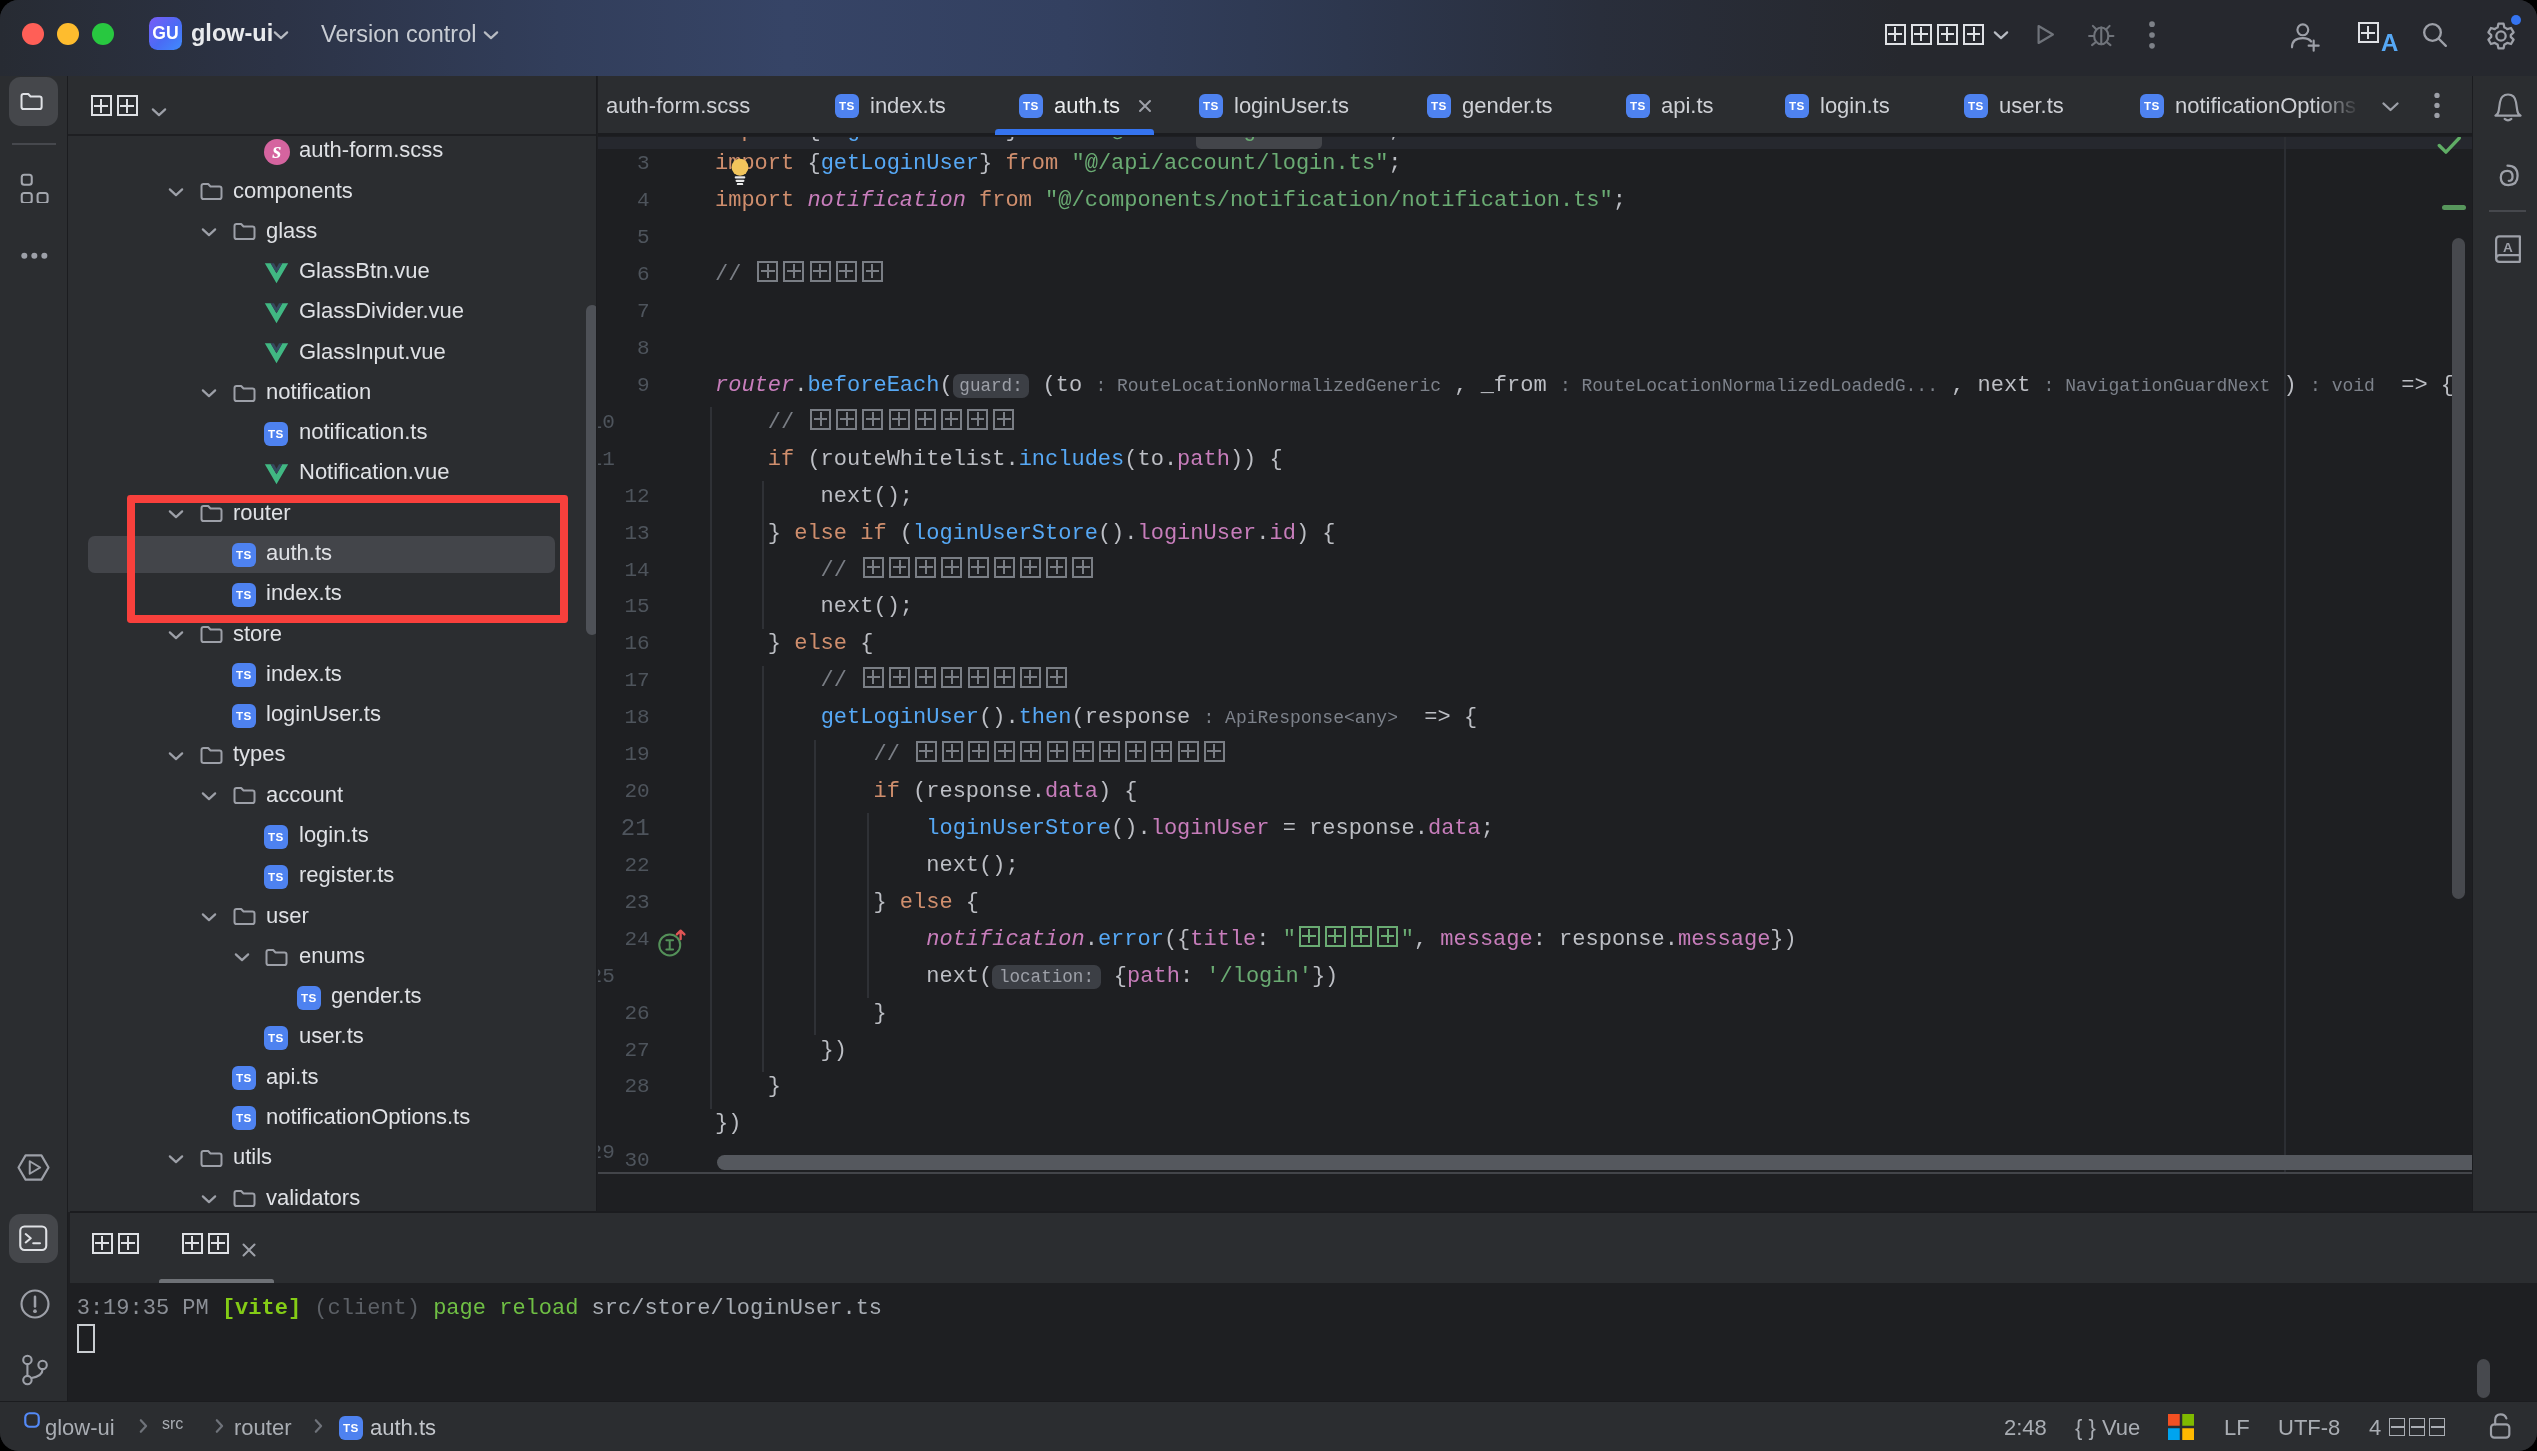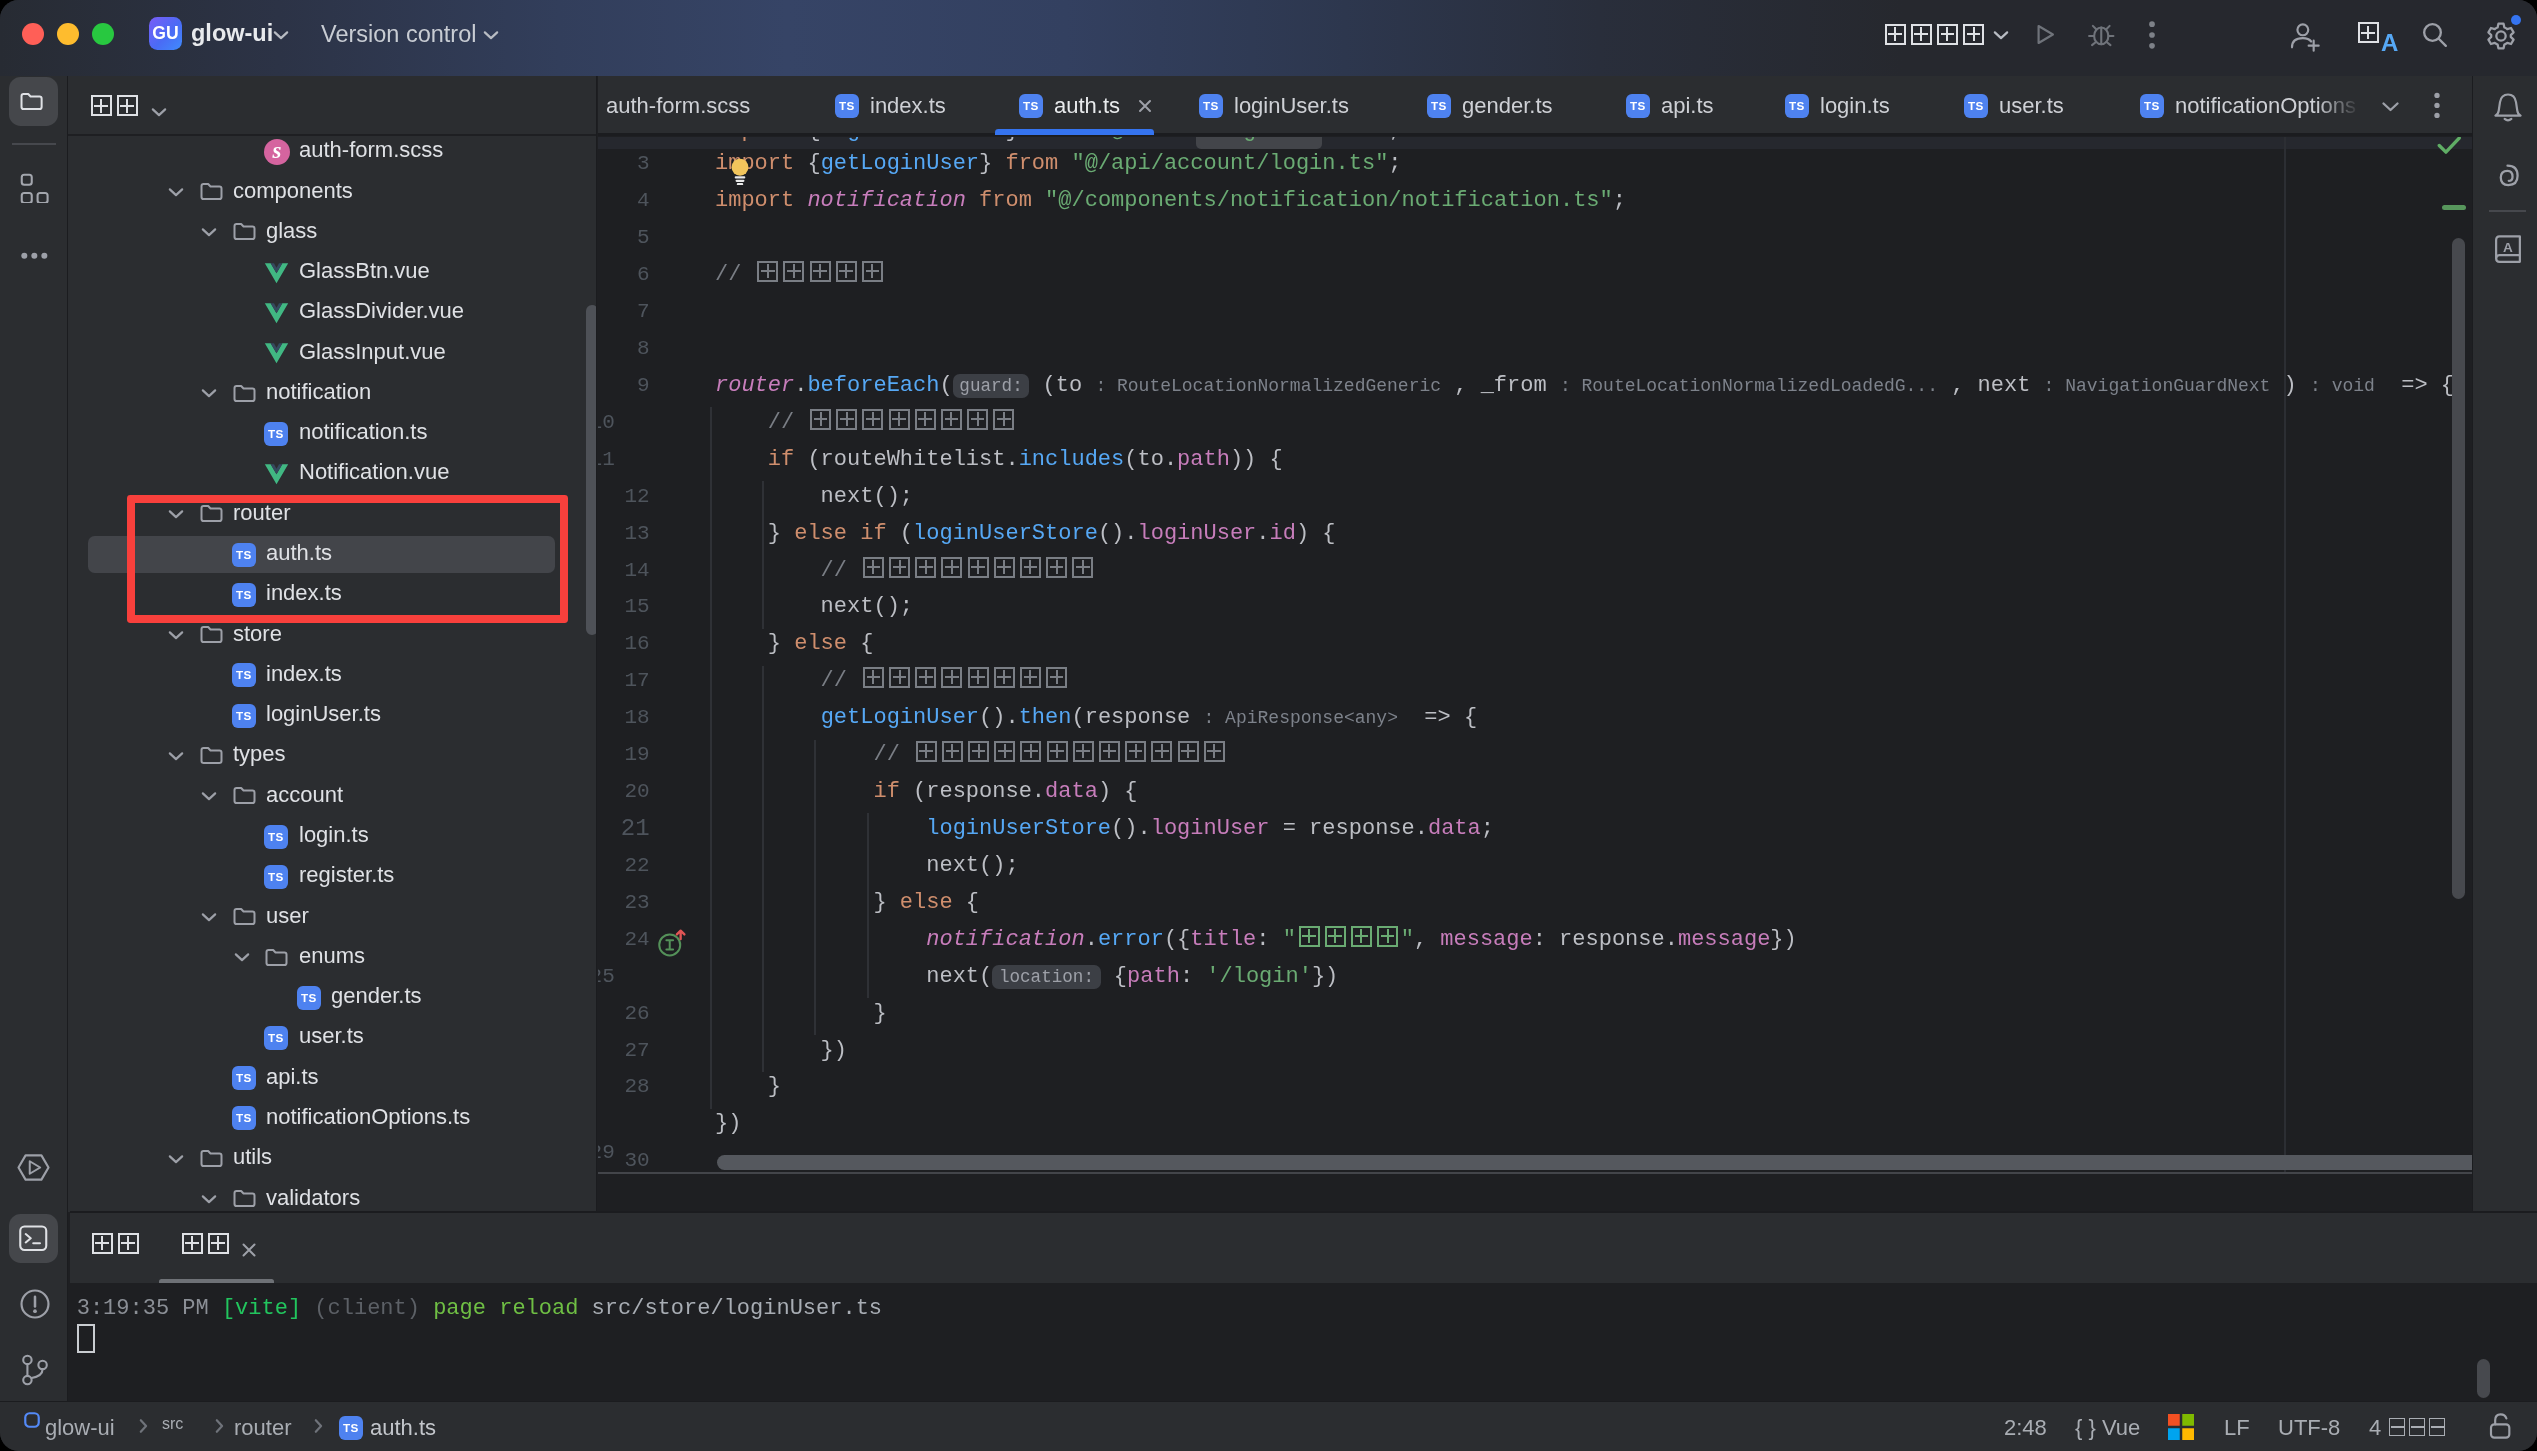--- a/index.html
+++ b/index.html
@@ -367,21 +367,21 @@
     </svg>
     <div class="ab" style="left:70px;top:1211px;width:2468px;height:1.7px;background:#1b1c1f"></div>
     <div class="ab" style="left:70px;top:1213px;width:2468px;height:70px;background:#2b2d30"></div>
     <div class="ab" style="left:89px;top:1231px;color:#dfe1e5;font-weight:bold;font-size:22.7px"><span class="cj"></span><span class="cj"></span></div>
     <div class="ab" style="left:179px;top:1231px;color:#dfe1e5;font-size:22.7px"><span class="cj"></span><span class="cj"></span></div>
     <svg class="ab" style="left:238px;top:1239px" width="22" height="22" viewBox="0 0 26 26">
       <path d="M6.5 6.5 L19.5 19.5 M19.5 6.5 L6.5 19.5" stroke="#9da0a8" stroke-width="2.4" stroke-linecap="round"></path>
     </svg>
     <div class="ab" style="left:159px;top:1279px;width:115px;height:4.2px;border-radius:2.5px 2.5px 0 0;background:#6e7176"></div>
     <div class="ab" style="left:70px;top:1283px;width:2468px;height:117px;background:#1e1f22;overflow:hidden">
-      <div class="row" style="left:6.7px;top:6.7px;font-size:22px"><span style="color:#8b8f96">3:19:35 PM </span><span style="color:#22c55e;font-weight:normal">[vite]</span><span style="color:#5c6066"> (client) </span><span style="color:#6fbf44">page reload </span><span style="color:#a8adb4">src/store/loginUser.ts</span></div>
+      <div class="row" style="left:6.7px;top:6.7px;font-size:22px"><span style="color:#8b8f96">3:19:35 PM </span><span style="color:#84cc16;font-weight:bold">[vite]</span><span style="color:#5c6066"> (client) </span><span style="color:#6fbf44">page reload </span><span style="color:#a8adb4">src/store/loginUser.ts</span></div>
       <div class="ab" style="left:6.7px;top:41px;width:18.5px;height:29px;border:2.5px solid #c9ccd1"></div>
       <div class="ab" style="left:2407px;top:76px;width:13.4px;height:39px;border-radius:6.7px;background:#47494e"></div>
     </div>
     <div class="ab" style="left:0;top:1401px;width:2538px;height:1.7px;background:#1b1c1f"></div>
     <div class="ab" style="left:0;top:1402px;width:2538px;height:50px;background:#2b2d30"></div>
     <svg class="ab" style="left:23.5px;top:1412px" width="16" height="16" viewBox="0 0 19 19">
       <rect x="1.5" y="1.5" width="16" height="16" rx="5" fill="none" stroke="#548af7" stroke-width="2.6"></rect>
     </svg>
     <div class="ab" style="left:45px;top:1415px;color:#a9adb3;font-size:22px">glow-ui</div>
     <svg class="ab" style="left:132px;top:1415px" width="22" height="22" viewBox="0 0 26 26">

